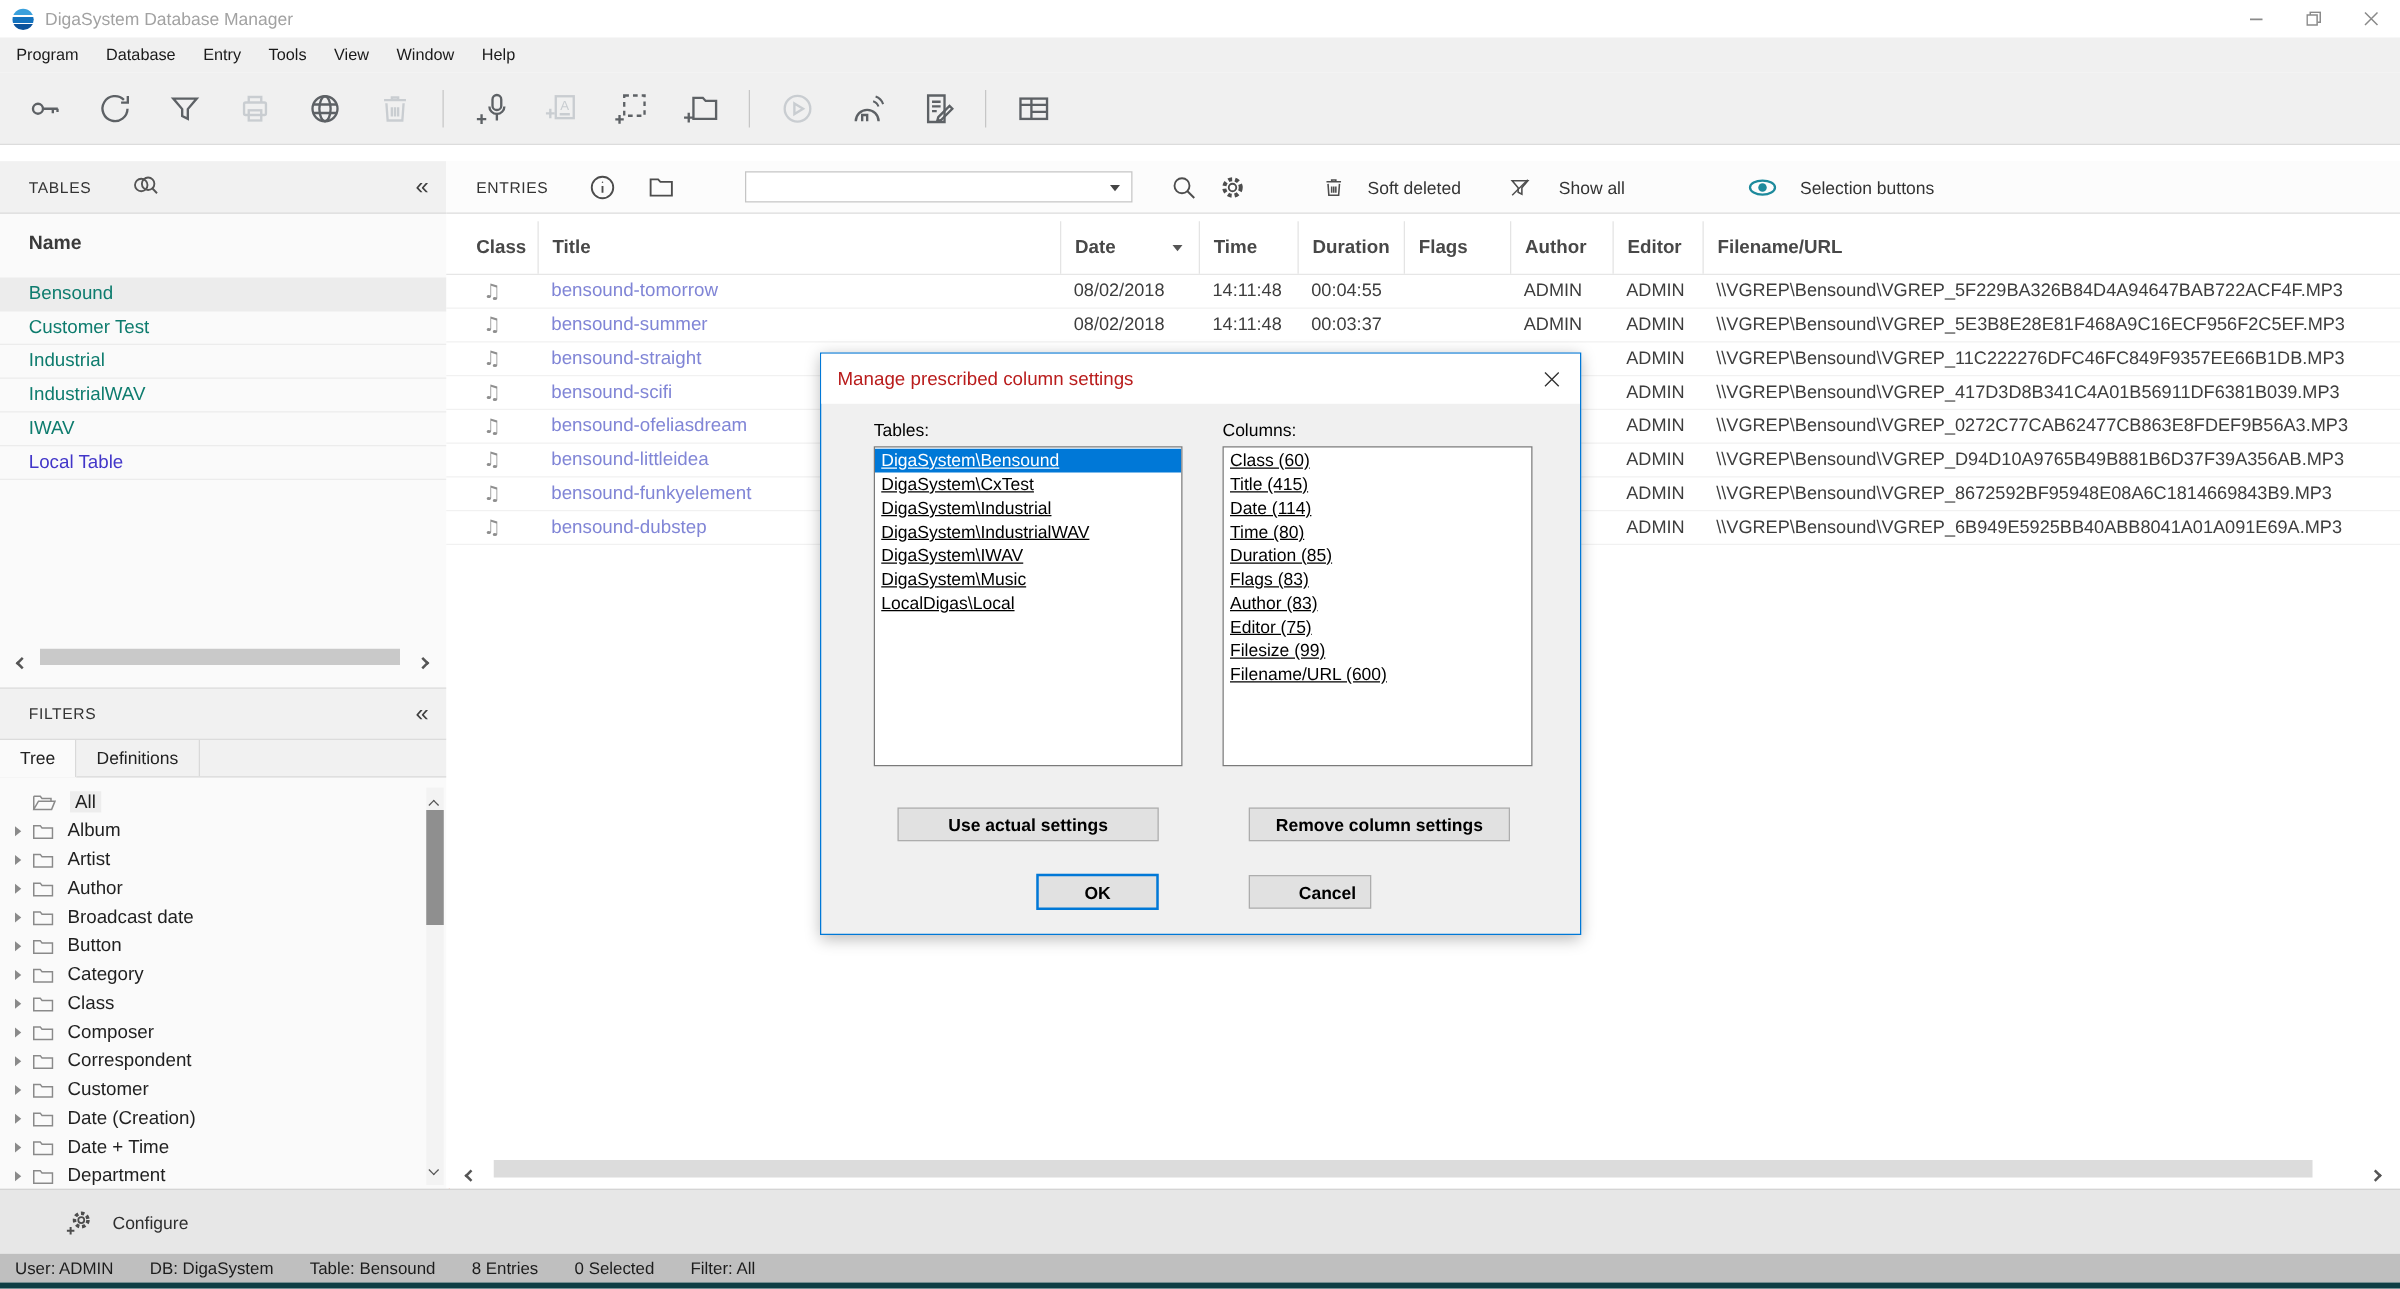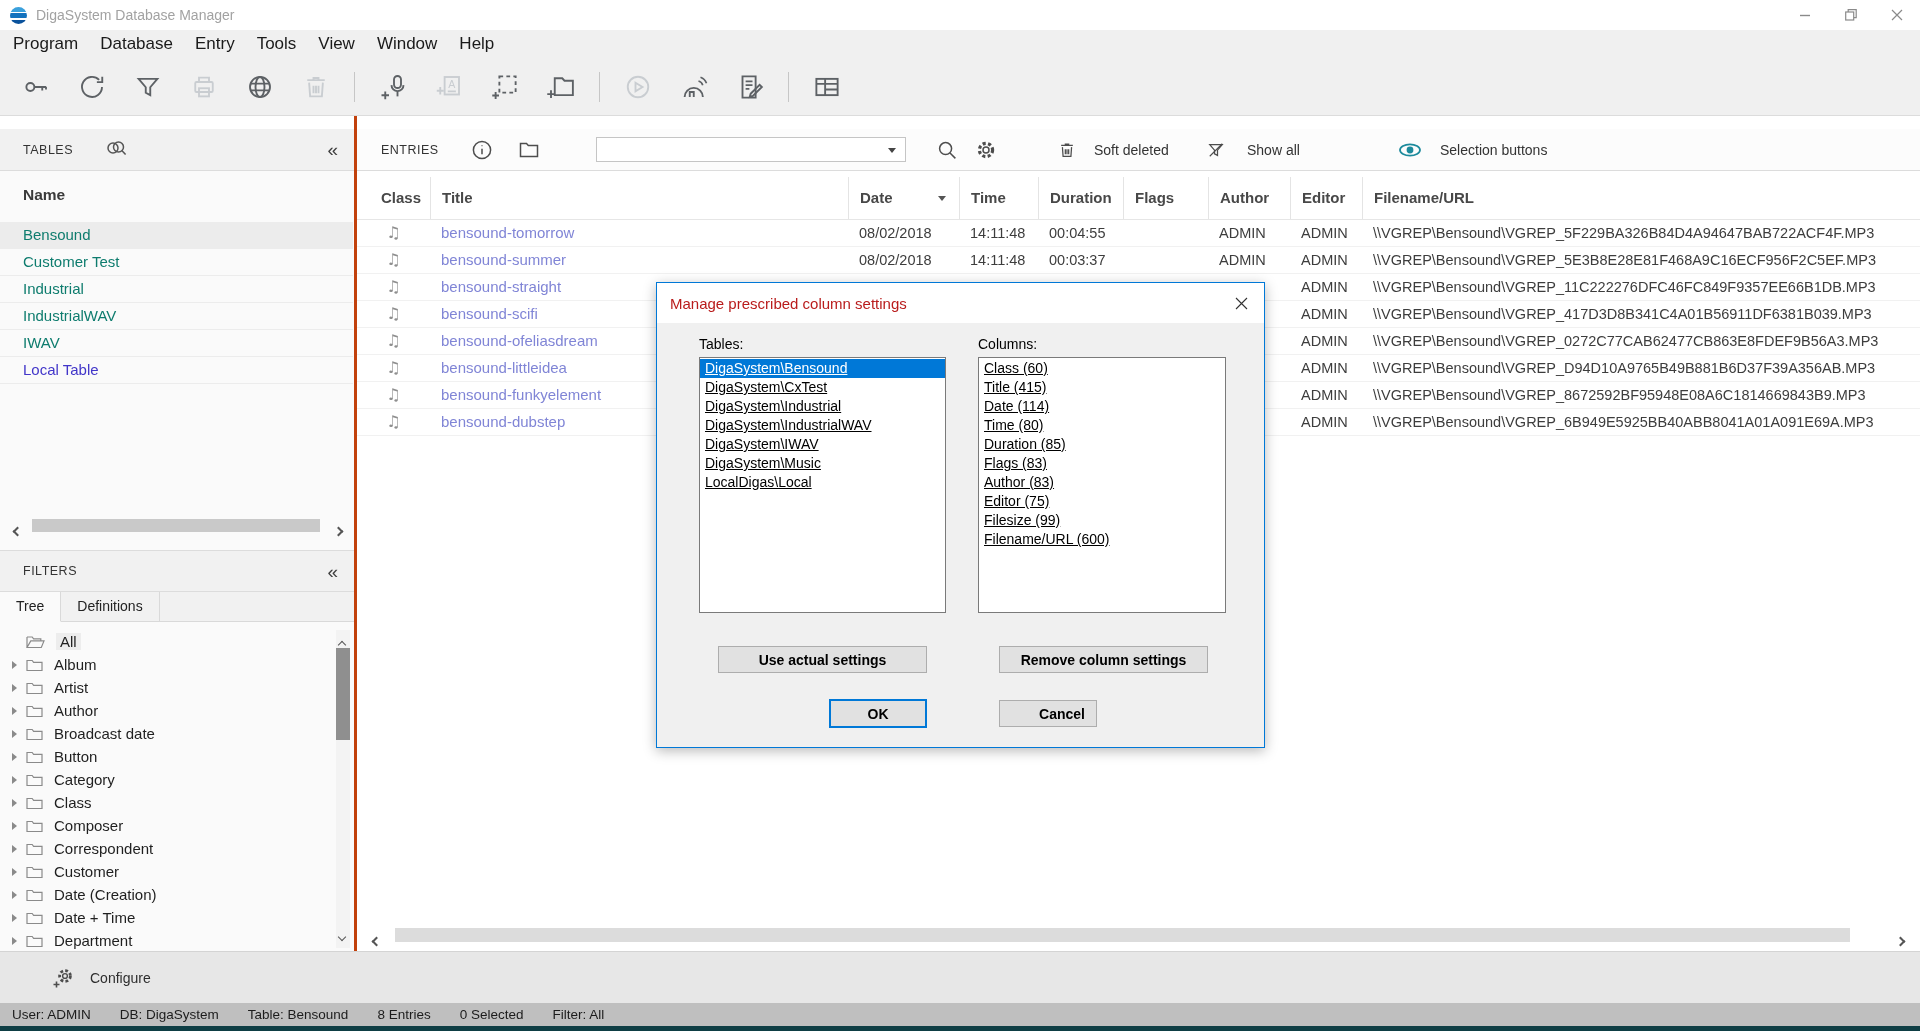--- a/index.html
+++ b/index.html
@@ -11,31 +11,31 @@
   .titlebar { position:absolute; top:0; left:0; right:0; height:30px; background:#fff; display:flex; align-items:center; padding-left:10px; }
   .logo { width:17px; height:17px; border-radius:50%;
     background:linear-gradient(180deg,#3aa0dc 0 30%,#fff 30% 38%,#1372be 38% 66%,#fff 66% 74%,#0a529c 74% 100%); }
   .app-title { margin-left:9px; font-size:14px; color:#a2a2a2; }
   .win-controls { position:absolute; right:0; top:0; height:30px; display:flex; }
   .win-btn { width:46px; height:30px; display:flex; align-items:center; justify-content:center; color:#777; }
   .win-btn svg { stroke:#8a8a8a; }
 
   
   .menubar { position:absolute; top:30px; left:0; right:0; height:28px; background:#f0f0f0; display:flex; align-items:center; padding-left:2px; }
-  .menu-item { padding:0 11px; font-size:17px; color:#1a1a1a; line-height:28px; }
+  .menu-item { padding:0 11px; font-size:13px; color:#1a1a1a; line-height:28px; }
 
   
   .toolbar { position:absolute; top:58px; left:0; right:0; height:58px; background:#f0f0f0; border-bottom:1px solid #dcdcdc; display:flex; align-items:center; padding-left:8px; }
   .ticon { width:40px; height:40px; margin:0 8px; display:flex; align-items:center; justify-content:center; color:#5d6165; }
   .ticon.dis { color:#c9cdd1; }
   .ticon svg { fill:none; stroke:currentColor; stroke-width:1.5; }
   .tsep { width:1px; height:30px; background:#c6c6c6; margin:0 10px; }
 
   
-  .sidebar { position:absolute; top:116px; left:0; width:360px; height:835px; background:#fafafa; border-right:6px solid #c2410c; }
+  .sidebar { position:absolute; top:116px; left:0; width:360px; height:835px; background:#fafafa; border-right:1px solid #c2410c; }
   .top-gap { position:absolute; top:0; left:0; right:0; height:13px; background:#fff; }
   .panel-header { position:absolute; left:0; right:0; height:42px; background:#f1f1f1; border-bottom:1px solid #dcdcdc; display:flex; align-items:center; }
   .panel-title { margin-left:23px; font-size:12.5px; letter-spacing:.5px; color:#333; }
   .collapse { position:absolute; right:16px; font-size:19px; color:#3f3f3f; line-height:1; }
   .dbl-search { position:absolute; left:103px; color:#555; display:flex; }
   .name-hdr { position:absolute; top:70px; left:23px; font-weight:700; font-size:15.5px; color:#3a3a3a; }
   .tbl-list { position:absolute; top:106px; left:0; right:1px; }
   .tbl-row { height:27px; line-height:26px; padding-left:23px; font-size:15px; color:#0e7c6e; border-bottom:1px solid #ececec; }
   .tbl-row.sel { background:#ececec; }
   .tbl-row.blue { color:#4236c9; }

